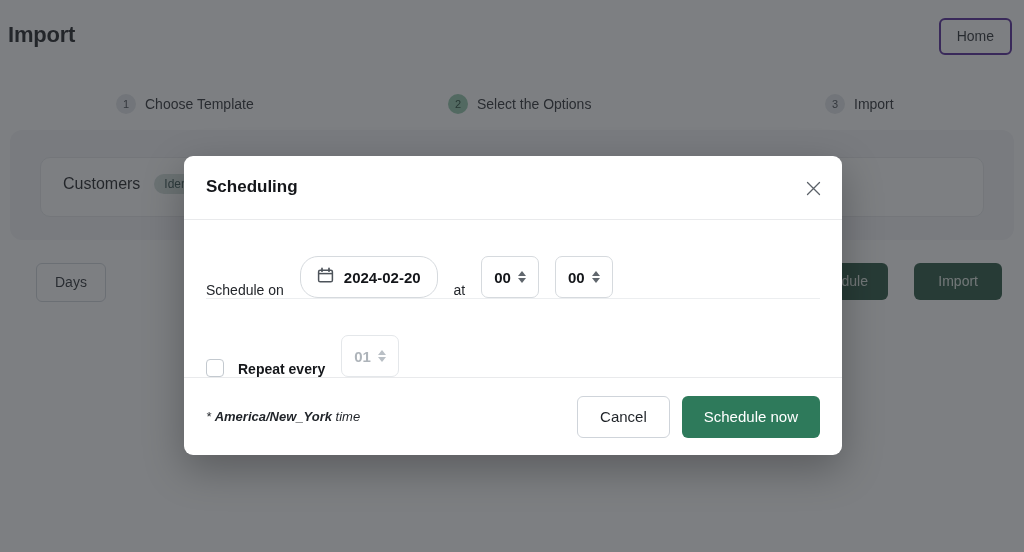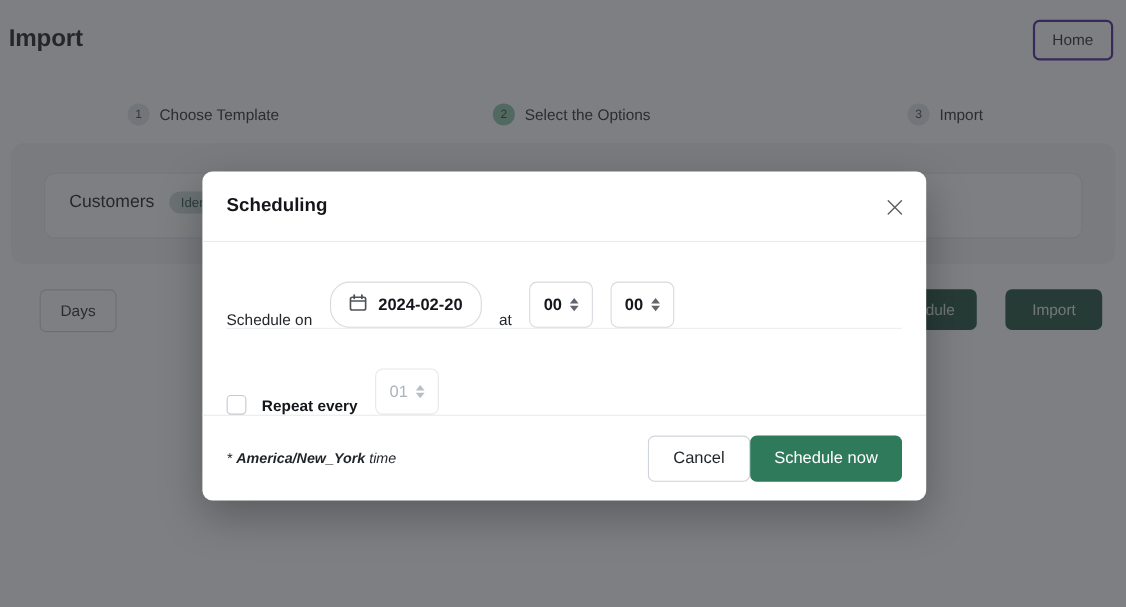--- a/index.html
+++ b/index.html
@@ -248,21 +248,21 @@
     border: 1px solid #d6dade;
     border-radius: 7px;
     font-size: 15px;
     color: #14161a;
     font-weight: bold;
     margin-right: 16px;
   }
   .spinner.muted {
     color: #aeb4ba;
     border-color: #e4e7ea;
-    font-weight: normal;
+    font-weight: bold;
   }
   .spin-arrows {
     display: flex;
     flex-direction: column;
     gap: 2px;
     color: #60666d;
   }
   .spinner.muted .spin-arrows { color: #b9bfc5; }
   .tri-up {
     width: 0; height: 0;
@@ -308,20 +308,21 @@
   .tz-note b { font-weight: bold; font-style: italic; }
   .footer-spacer { flex: 1 1 auto; }
 
   .cancel-btn {
     padding: 11px 22px;
     font-size: 15px;
     background: #ffffff;
     color: #1f2328;
     border: 1px solid #cfd4da;
     border-radius: 6px;
+    margin-right: 12px;
     line-height: 1.2;
   }
   .schedule-now-btn {
     padding: 12px 22px;
     font-size: 15px;
     background: #2e7a5b;
     color: #ffffff;
     border: none;
     border-radius: 6px;
     line-height: 1.2;

